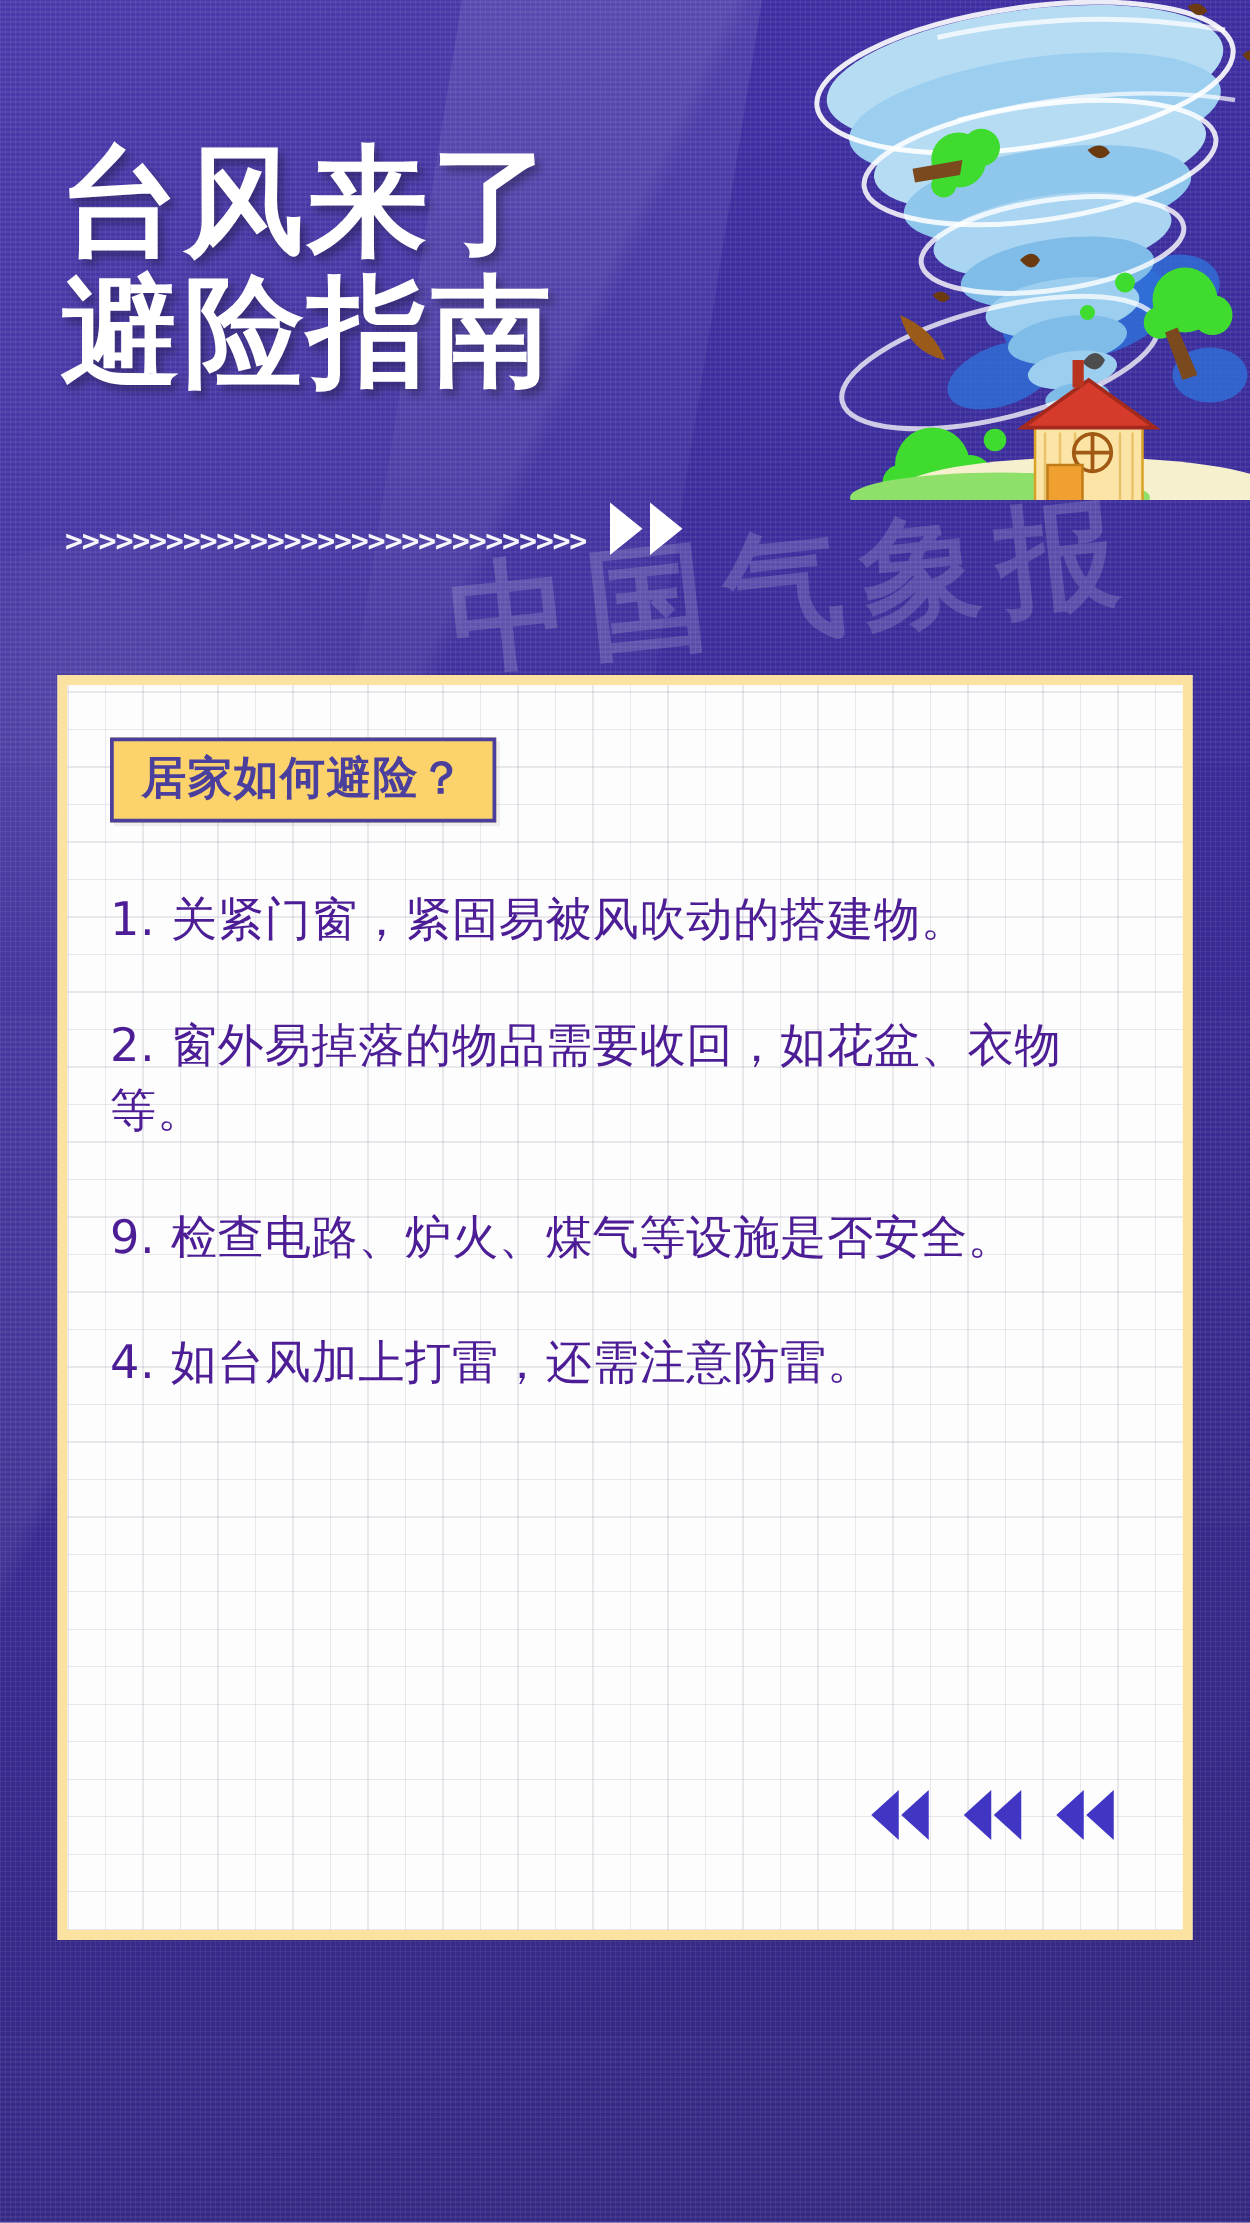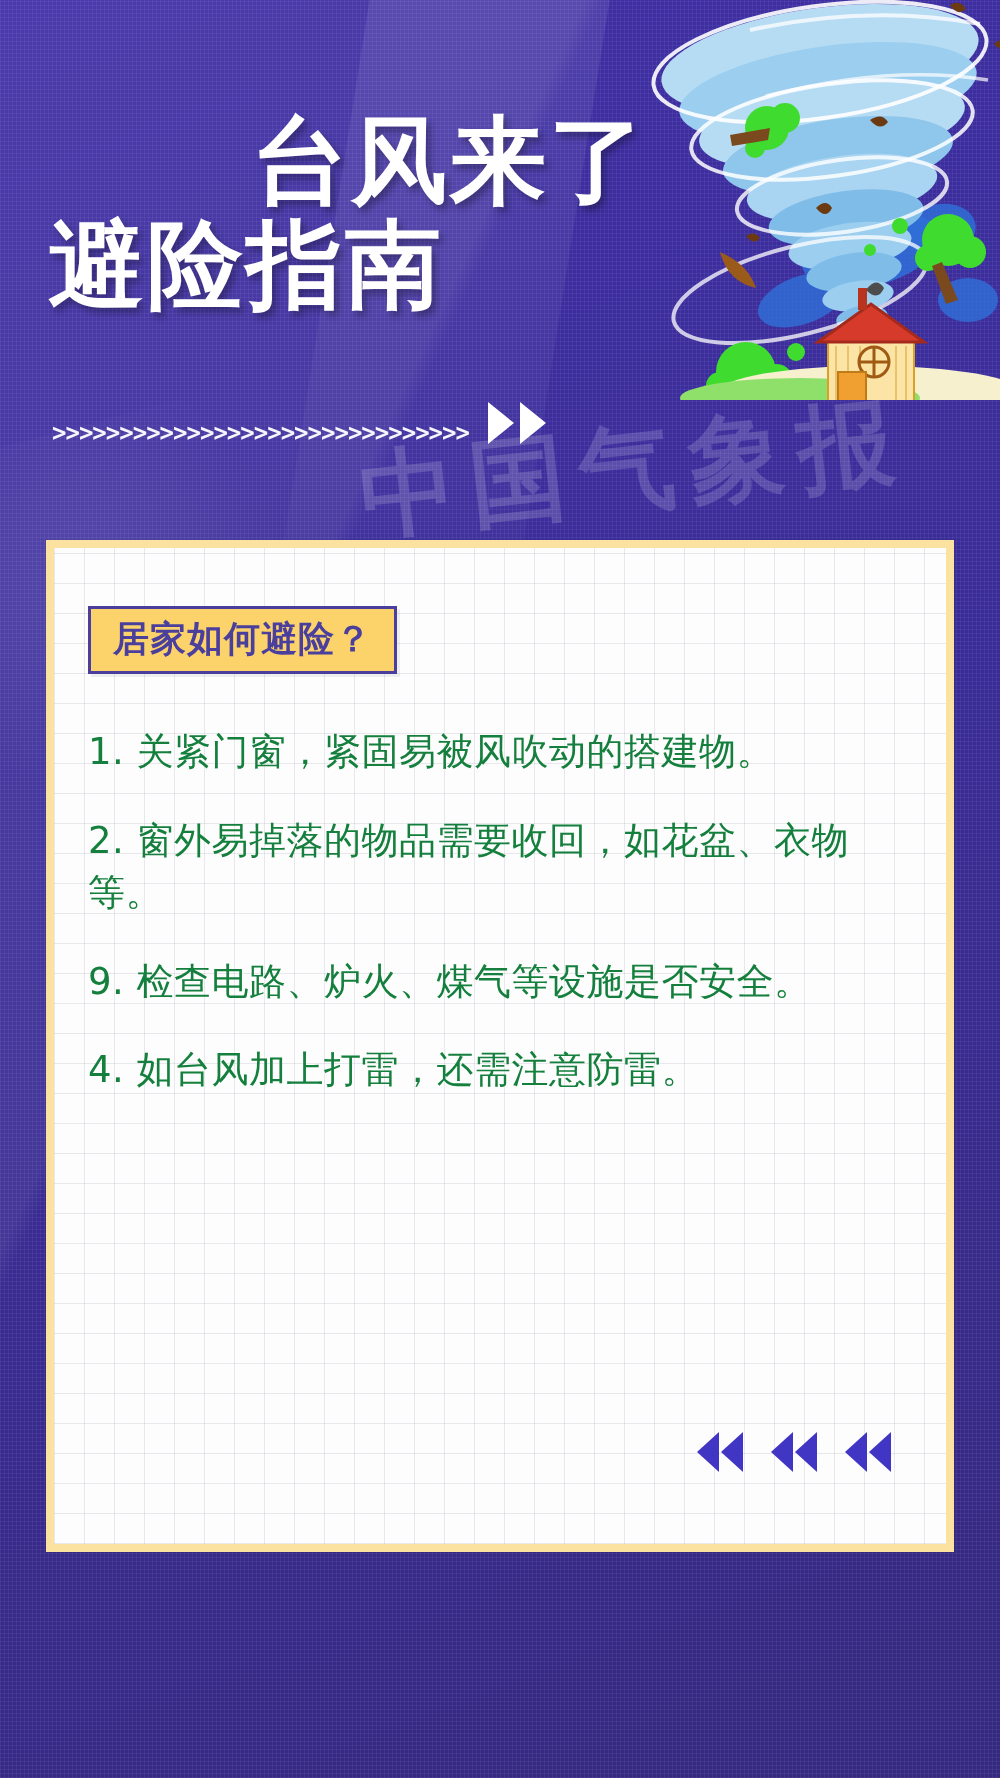--- a/index.html
+++ b/index.html
@@ -49,21 +49,21 @@
 
   
   .headline{
     position:absolute;left:48px;top:110px;width:600px;
     color:#ffffff;
     font-family:"DejaVu Sans","Liberation Sans",sans-serif;
     font-weight:bold;
     line-height:1.08;
     text-shadow:4px 5px 7px rgba(0,0,0,0.30);
   }
-  .headline .l1{font-size:96px;letter-spacing:3px;display:block;text-align:right;}
+  .headline .l1{font-size:96px;letter-spacing:3px;display:block;}
   .headline .l2{font-size:96px;letter-spacing:3px;display:block;}
 
   
   .divider{
     position:absolute;left:52px;top:412px;width:500px;height:42px;
     display:flex;align-items:center;
   }
   .chev-run{
     color:#ffffff;font-size:24px;font-weight:bold;letter-spacing:-1px;
     font-family:"DejaVu Sans Mono","Liberation Mono",monospace;
@@ -97,29 +97,28 @@
   .section-title{
     display:inline-block;
     background:#fcd36a;
     border:3px solid #4a3f9c;
     color:#4a3f9c;
     font-size:36px;font-weight:bold;
     padding:12px 22px 14px 22px;
     line-height:1;
     letter-spacing:1px;
     box-shadow:3px 3px 0 rgba(0,0,0,0.06);
-    margin-top:16px;
   }
 
   .items{margin-top:52px;}
   .item{
-    color:#15803d;
+    color:#4c1d95;
     font-size:37px;
     line-height:1.42;
-    margin-bottom:36px;
+    margin-bottom:48px;
     letter-spacing:0.5px;
   }
 
   
   .rewind{
     position:absolute;right:52px;bottom:70px;
     display:flex;gap:22px;align-items:center;
   }
   .rewind svg{display:block;}
 </style>

